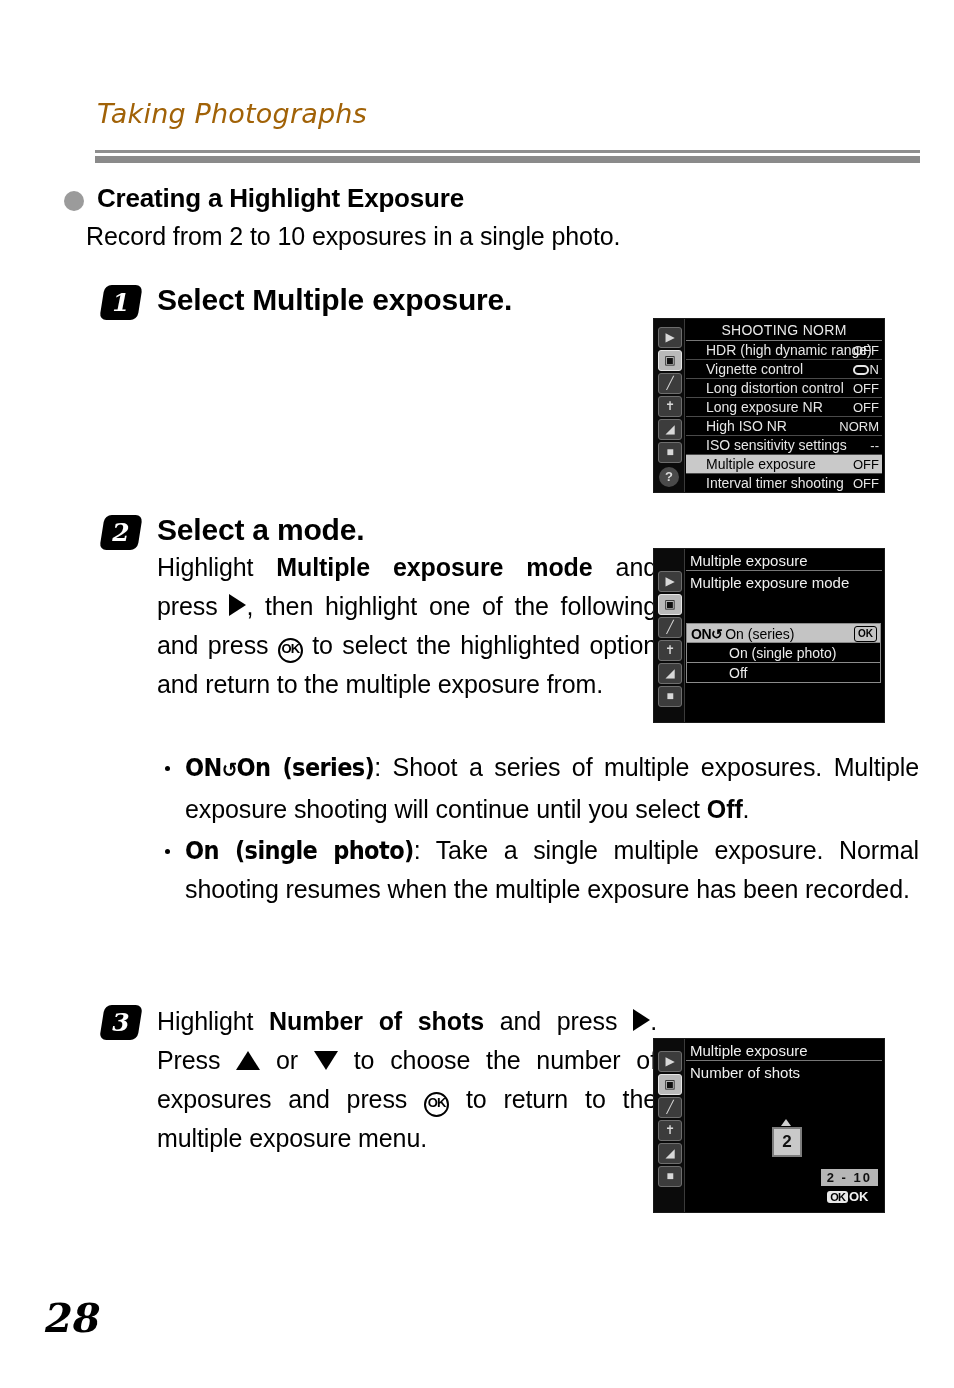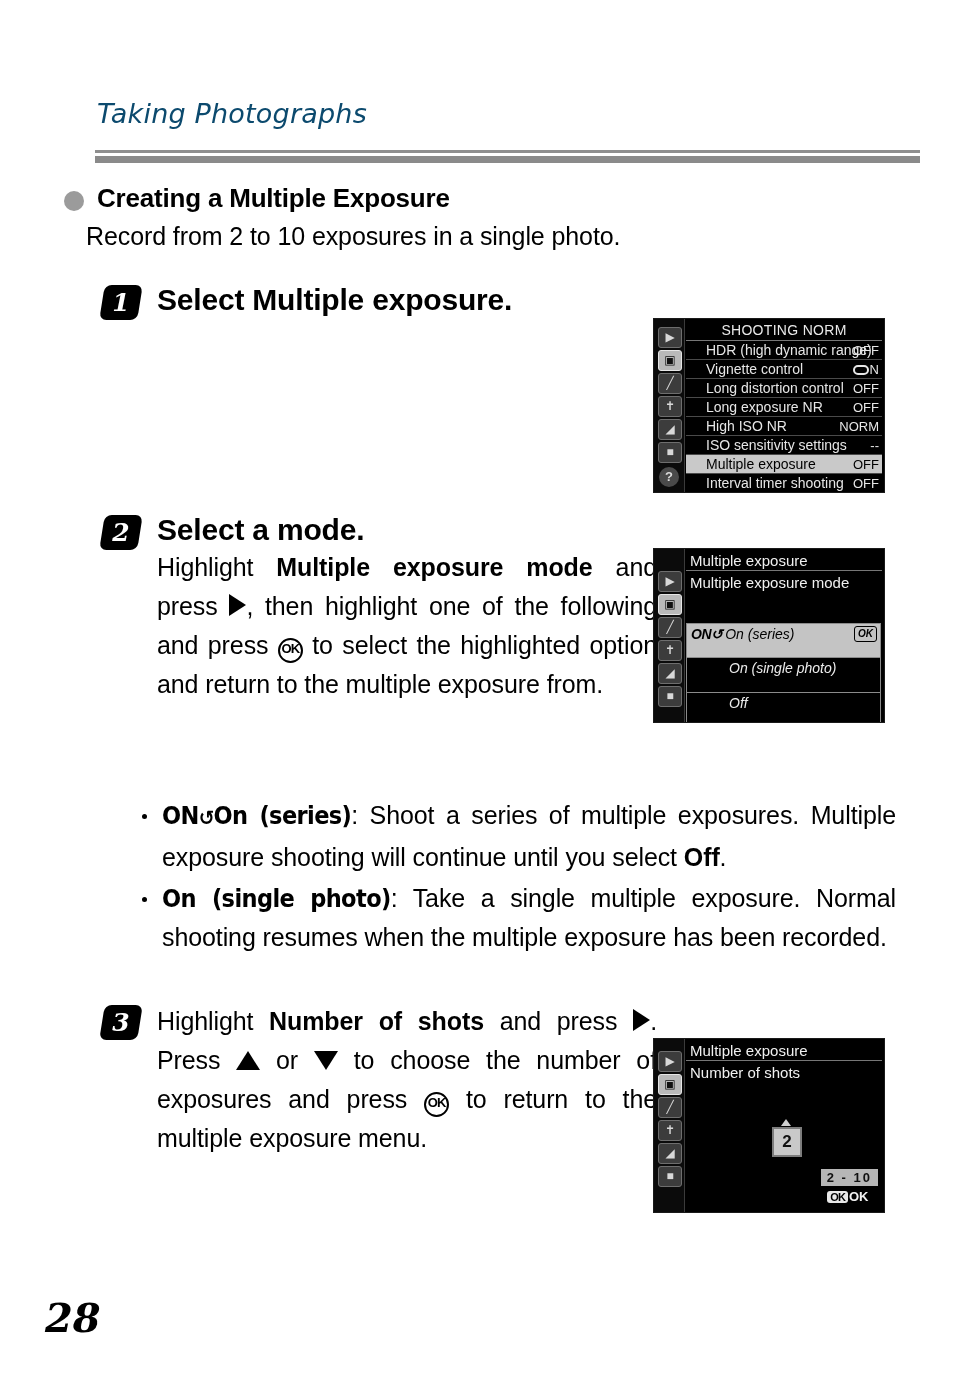--- a/index.html
+++ b/index.html
@@ -17,21 +17,21 @@
   }
 
   
   .running-head {
     position: absolute;
     left: 97px;
     top: 98px;
     font-family: "DejaVu Sans", sans-serif;
     font-style: italic;
     font-size: 27px;
-    color: #0c4a6e;
+    color: #a16207;
     letter-spacing: 0.2px;
   }
   .rule-wrap {
     position: absolute;
     left: 95px;
     top: 150px;
     width: 825px;
   }
   .rule-thin {
     height: 3px;
@@ -158,25 +158,24 @@
   .cycle-glyph {
     display: inline-block;
     font-size: 21px;
     vertical-align: -1px;
     letter-spacing: -1px;
   }
 
   
   .bullets {
     position: absolute;
-    left: 140px;
+    left: 163px;
     width: 756px;
     font-size: 25px;
     line-height: 39px;
-    margin-top: 48px;
   }
   .bullet-row {
     position: relative;
     padding-left: 22px;
     text-align: justify;
     letter-spacing: -0.1px;
     margin-bottom: 2px;
   }
   .bullet-row:before {
     content: "";
@@ -303,30 +302,29 @@
     font-size: 15px;
     padding-left: 4px;
   }
   .opt-list {
     position: absolute;
     left: 32px; right: 3px;
     top: 74px;
   }
   .opt {
     position: relative;
-    height: 35px;
+    height: 20px;
     line-height: 20px;
     font-size: 14px;
     color: #ececec;
     padding-left: 42px;
     box-sizing: border-box;
     border: 1px solid #8b8b8b;
     border-top: none;
     white-space: nowrap;
-    font-style: italic;
   }
   .opt:first-child { border-top: 1px solid #8b8b8b; }
   .opt.sel {
     background: #c4c4c4;
     color: #000;
     padding-left: 4px;
   }
   .opt .onbadge {
     font-weight: bold;
     letter-spacing: -0.5px;
@@ -418,21 +416,21 @@
 
 <div class="running-head">Taking Photographs</div>
 
 <div class="rule-wrap">
   <div class="rule-thin"></div>
   <div class="rule-gap"></div>
   <div class="rule-thick"></div>
 </div>
 
 <div class="section-bullet"></div>
-<div class="section-title">Creating a Multiple Exposure</div>
+<div class="section-title">Creating a Highlight Exposure</div>
 <div class="section-intro">Record from 2 to 10 exposures in a single photo.</div>
 
 <div class="step" style="top:282px;">
   <div class="step-badge">
       <span>1</span>
     </div>
   <div class="step-body">
     <div class="step-title"><span>Select </span><b>Multiple exposure.</b></div>
   </div>
 </div>

